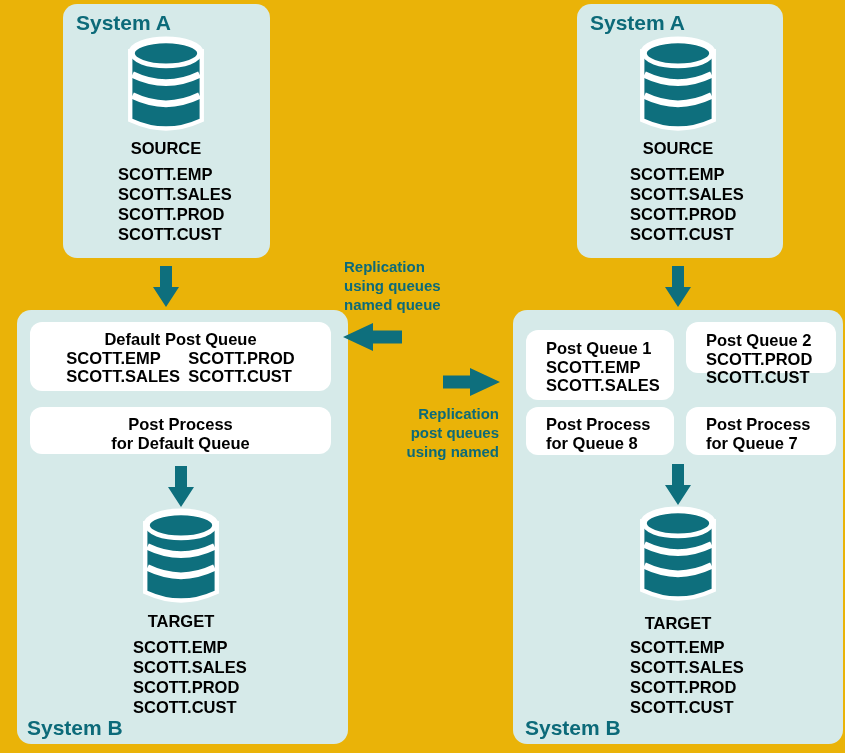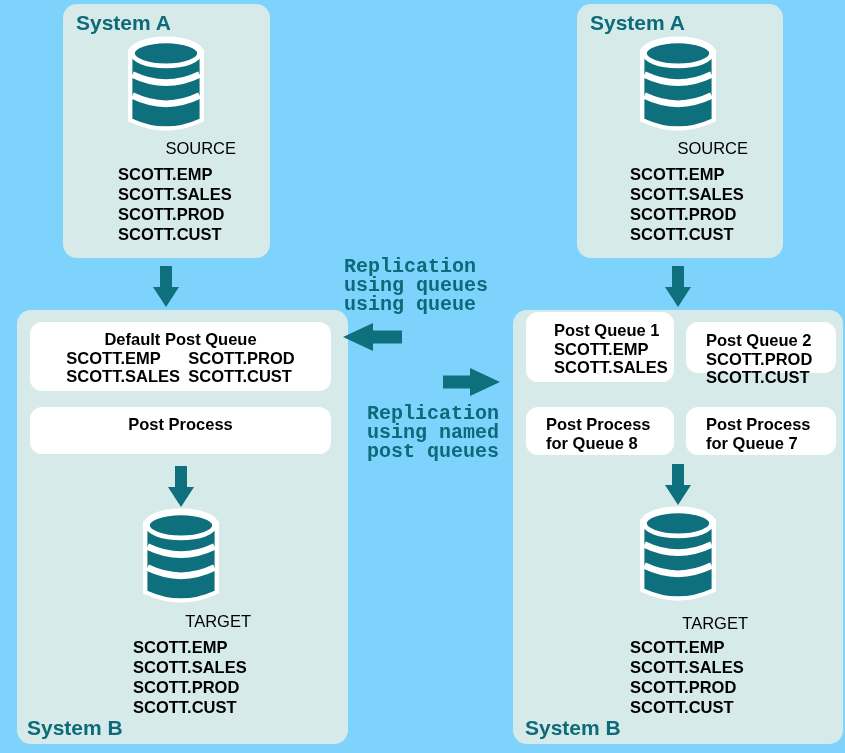--- a/index.html
+++ b/index.html
@@ -1,69 +1,69 @@
 <!DOCTYPE html>
 <html><head>
 <meta charset="utf-8">
 <style>
   html,body{margin:0;padding:0;background:#fff;}
   .canvas{
-    position:relative;width:845px;height:753px;background:#7dd3fc;
+    position:relative;width:845px;height:753px;background:#eab308;
     font-family:"Liberation Sans",sans-serif;overflow:hidden;
   }
   .panel{position:absolute;background:#d6eae9;border-radius:14px;}
   #panelAL{left:63px;top:4px;width:207px;height:254px;}
   #panelAR{left:577px;top:4px;width:206px;height:254px;}
   #panelBL{left:2px;top:310px;width:331px;height:434px;margin-left:15px;}
   #panelBR{left:513px;top:310px;width:330px;height:434px;}
 
   .sys-title{position:absolute;margin:0;font-size:21px;font-weight:bold;color:#0c6a79;white-space:nowrap;}
   #titleAL{left:13px;top:7px;}
   #titleAR{left:13px;top:7px;}
   #titleBL{left:10px;top:406px;}
   #titleBR{left:12px;top:406px;}
 
   .db-icon{position:absolute;width:78px;height:96px;overflow:visible;}
   #dbAL{left:64px;top:34px;}
   #dbAR{left:62px;top:34px;}
   #dbBL{left:125px;top:200px;}
   #dbBR{left:126px;top:198px;}
 
-  .db-caption{position:absolute;width:140px;text-align:right;font-size:16.5px;font-weight:normal;color:#000;}
+  .db-caption{position:absolute;width:140px;text-align:center;font-size:16.5px;font-weight:bold;color:#000;}
   #capAL{left:33px;top:135px;}
   #capAR{left:31px;top:135px;}
   #capBL{left:94px;top:302px;}
   #capBR{left:95px;top:304px;}
 
   .table-list{position:absolute;font-size:16.5px;font-weight:bold;color:#000;line-height:20px;white-space:nowrap;}
   #tblAL{left:55px;top:160px;}
   #tblAR{left:53px;top:160px;}
   #tblBL{left:116px;top:327px;}
   #tblBR{left:117px;top:327px;}
 
   .wbox{position:absolute;background:#ffffff;border-radius:12px;box-sizing:border-box;
         font-size:16.5px;font-weight:bold;color:#000;line-height:18.5px;}
   #boxDefQ{left:13px;top:12px;width:301px;height:69px;padding-top:8px;text-align:center;}
   #boxDefProc{left:13px;top:97px;width:301px;height:47px;padding-top:8px;text-align:center;}
-  #boxPQ1{left:13px;top:2px;width:148px;height:70px;padding:9px 0 0 28px;}
+  #boxPQ1{left:13px;top:20px;width:148px;height:70px;padding:9px 0 0 20px;}
   #boxPQ2{left:173px;top:12px;width:150px;height:51px;padding:9px 0 0 20px;}
   #boxProc1{left:13px;top:97px;width:148px;height:48px;padding:8px 0 0 20px;}
   #boxProc2{left:173px;top:97px;width:150px;height:48px;padding:8px 0 0 20px;}
 
   .queue-grid{display:grid;grid-template-columns:122px max-content;justify-content:center;text-align:left;}
 
   .arrow{position:absolute;}
   #arrTopL{left:153px;top:266px;}
   #arrTopR{left:665px;top:266px;}
   #arrBotL{left:151px;top:156px;}  
   #arrBotR{left:152px;top:154px;}  
   #arrMidLeft{left:343px;top:323px;}
   #arrMidRight{left:443px;top:368px;}
 
-  .mid-label{position:absolute;font-size:20px;font-weight:bold;color:#0c6a79;line-height:19px;white-space:nowrap;font-family:Liberation Mono, monospace;}
+  .mid-label{position:absolute;font-size:15px;font-weight:bold;color:#0c6a79;line-height:19px;white-space:nowrap;}
   #lblDefault{left:344px;top:257px;text-align:left;}
   #lblNamed{left:337px;top:404px;width:162px;text-align:right;}
 </style>
 </head>
 <body>
 
 <div class="canvas">
 
   <section class="panel" id="panelAL">
     <h2 class="sys-title" id="titleAL">System A</h2>
@@ -119,20 +119,21 @@
       <div>Default Post Queue</div>
       <div class="queue-grid">
         <span>SCOTT.EMP</span>
         <span>SCOTT.PROD</span>
         <span>SCOTT.SALES</span>
         <span>SCOTT.CUST</span>
       </div>
     </div>
     <div class="wbox" id="boxDefProc">
       <div>Post Process</div>
+      <div>for Default Queue</div>
     </div>
     <svg class="arrow" id="arrBotL" width="26" height="41" viewBox="0 0 26 41">
       <polygon points="7,0 19,0 19,21 26,21 13,41 0,21 7,21" fill="#0e6f7d"></polygon>
     </svg>
     <svg class="db-icon" id="dbBL" viewBox="0 0 80 100">
       <g stroke="#ffffff" stroke-width="9" fill="#ffffff">
         <path d="M5,16 V84 Q40,100 75,84 V16 Z"></path>
         <ellipse cx="40" cy="16" rx="35" ry="13"></ellipse>
       </g>
       <path d="M5,16 V84 Q40,100 75,84 V16 Z" fill="#0e6f7d"></path>
@@ -188,27 +189,27 @@
       <div>SCOTT.SALES</div>
       <div>SCOTT.PROD</div>
       <div>SCOTT.CUST</div>
     </div>
     <h2 class="sys-title" id="titleBR">System B</h2>
   </section>
 
   <div class="mid-label" id="lblDefault">
     <div>Replication</div>
     <div>using queues</div>
-    <div>using queue</div>
+    <div>named queue</div>
   </div>
   <svg class="arrow" id="arrMidLeft" width="59" height="28" viewBox="0 0 59 28">
     <polygon points="0,14 30,0 30,7.5 59,7.5 59,20.5 30,20.5 30,28" fill="#0e6f7d"></polygon>
   </svg>
   <svg class="arrow" id="arrMidRight" width="57" height="28" viewBox="0 0 57 28">
     <polygon points="57,14 27,0 27,7.5 0,7.5 0,20.5 27,20.5 27,28" fill="#0e6f7d"></polygon>
   </svg>
   <div class="mid-label" id="lblNamed">
     <div>Replication</div>
+    <div>post queues</div>
     <div>using named</div>
-    <div>post queues</div>
   </div>
 
 </div>
 
 </body></html>

